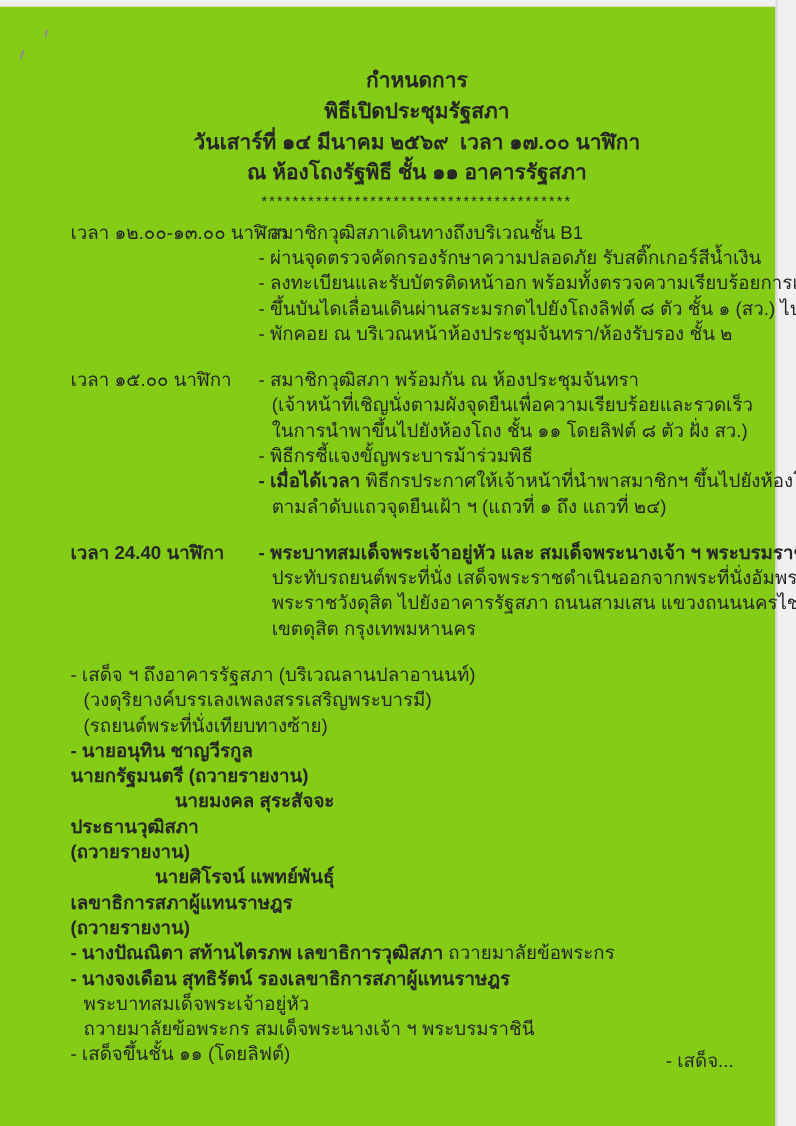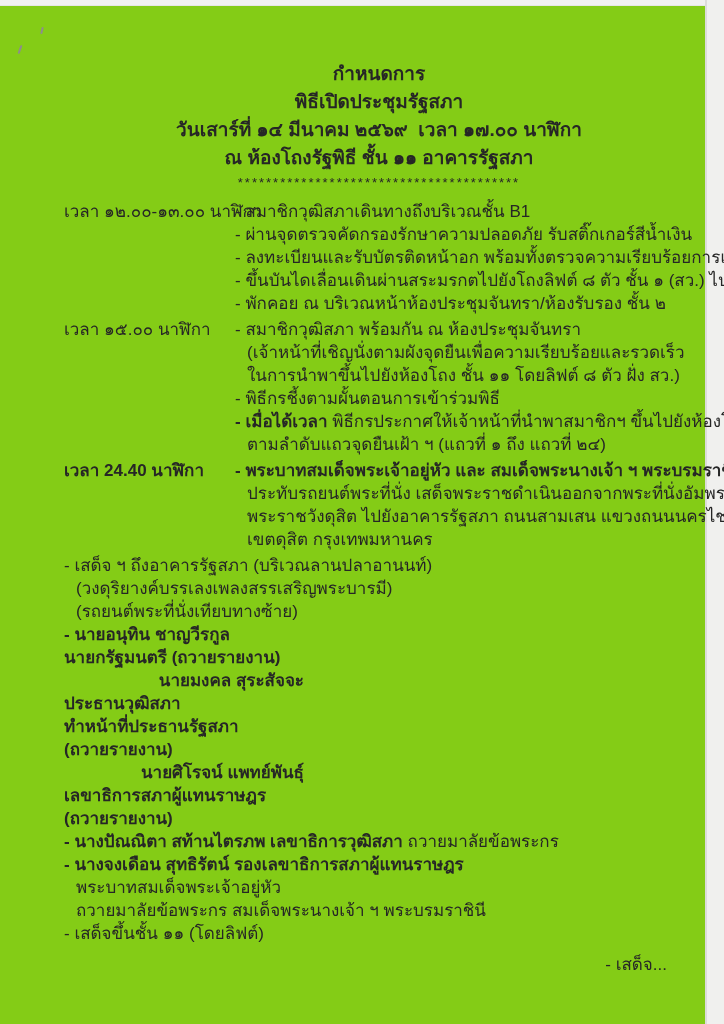--- a/index.html
+++ b/index.html
@@ -27,21 +27,21 @@
     position:absolute; top:60px; left:64px; width:630px;
     font-size:17px; line-height:23px;
   }
   .header { text-align:center; font-weight:700; }
   .header .h-line { font-size:19px; line-height:28px; white-space:pre; }
   .header .divider {
     font-size:13px; line-height:20px; letter-spacing:2px;
     font-weight:400; white-space:pre; margin-top:1px;
   }
 
-  .section { display:flex; margin-top:3px; }
+  .section { display:flex; margin-top:19px; }
   .section.first { margin-top:7px; }
   .time { width:171px; flex:none; white-space:pre; }
   .time.tb { font-weight:700; }
   .content { flex:1; min-width:0; }
   .line { white-space:pre; }
   .line.cont { padding-left:12px; }
   .b { font-weight:700; }
 
   .trow { display:flex; white-space:pre;flex-direction:column; }
   .tname { width:228px; flex:none; font-weight:700; }
@@ -82,21 +82,21 @@
         <div class="line"><span>- พักคอย ณ บริเวณหน้าห้องประชุมจันทรา/ห้องรับรอง ชั้น ๒</span></div>
       </div>
     </div>
 
     <div class="section">
       <div class="time">เวลา ๑๕.๐๐ นาฬิกา</div>
       <div class="content">
         <div class="line"><span>- สมาชิกวุฒิสภา พร้อมกัน ณ ห้องประชุมจันทรา</span></div>
         <div class="line cont"><span>(เจ้าหน้าที่เชิญนั่งตามผังจุดยืนเพื่อความเรียบร้อยและรวดเร็ว</span></div>
         <div class="line cont"><span>ในการนำพาขึ้นไปยังห้องโถง ชั้น ๑๑ โดยลิฟต์ ๘ ตัว ฝั่ง สว.)</span></div>
-        <div class="line"><span>- พิธีกรชี้งตามผั้นตอนการเข้าร่วมพิธี</span></div>
+        <div class="line"><span>- พิธีกรชี้แจงขั้ญพระบารม้าร่วมพิธี</span></div>
         <div class="line"><span class="b">- เมื่อได้เวลา</span><span> พิธีกรประกาศให้เจ้าหน้าที่นำพาสมาชิกฯ ขึ้นไปยังห้องโถง ชั้น ๑๑</span></div>
         <div class="line cont"><span>ตามลำดับแถวจุดยืนเฝ้า ฯ (แถวที่ ๑ ถึง แถวที่ ๒๔)</span></div>
       </div>
     </div>
 
     <div class="section">
       <div class="time tb">เวลา 24.40 นาฬิกา</div>
       <div class="content">
         <div class="line"><span class="b">- พระบาทสมเด็จพระเจ้าอยู่หัว และ สมเด็จพระนางเจ้า ฯ พระบรมราชินี</span></div>
         <div class="line cont"><span>ประทับรถยนต์พระที่นั่ง เสด็จพระราชดำเนินออกจากพระที่นั่งอัมพรสถาน</span></div>
@@ -114,21 +114,20 @@
         <div class="trow">
           <div class="tname">- นายอนุทิน ชาญวีรกูล</div>
           <div class="trole">นายกรัฐมนตรี (ถวายรายงาน)</div>
         </div>
         <div class="trow">
           <div class="tname ind">นายมงคล สุระสัจจะ</div>
           <div class="trole">ประธานวุฒิสภา</div>
         </div>
         <div class="trow">
           <div class="tname ind"></div>
-          <div class="trole">ทำหน้าที่ประธานรัฐสภา</div>
         </div>
         <div class="trow">
           <div class="tname ind"></div>
           <div class="trole">(ถวายรายงาน)</div>
         </div>
         <div class="trow">
           <div class="tname ind">นายศิโรจน์ แพทย์พันธุ์</div>
           <div class="trole">เลขาธิการสภาผู้แทนราษฎร</div>
         </div>
         <div class="trow">

